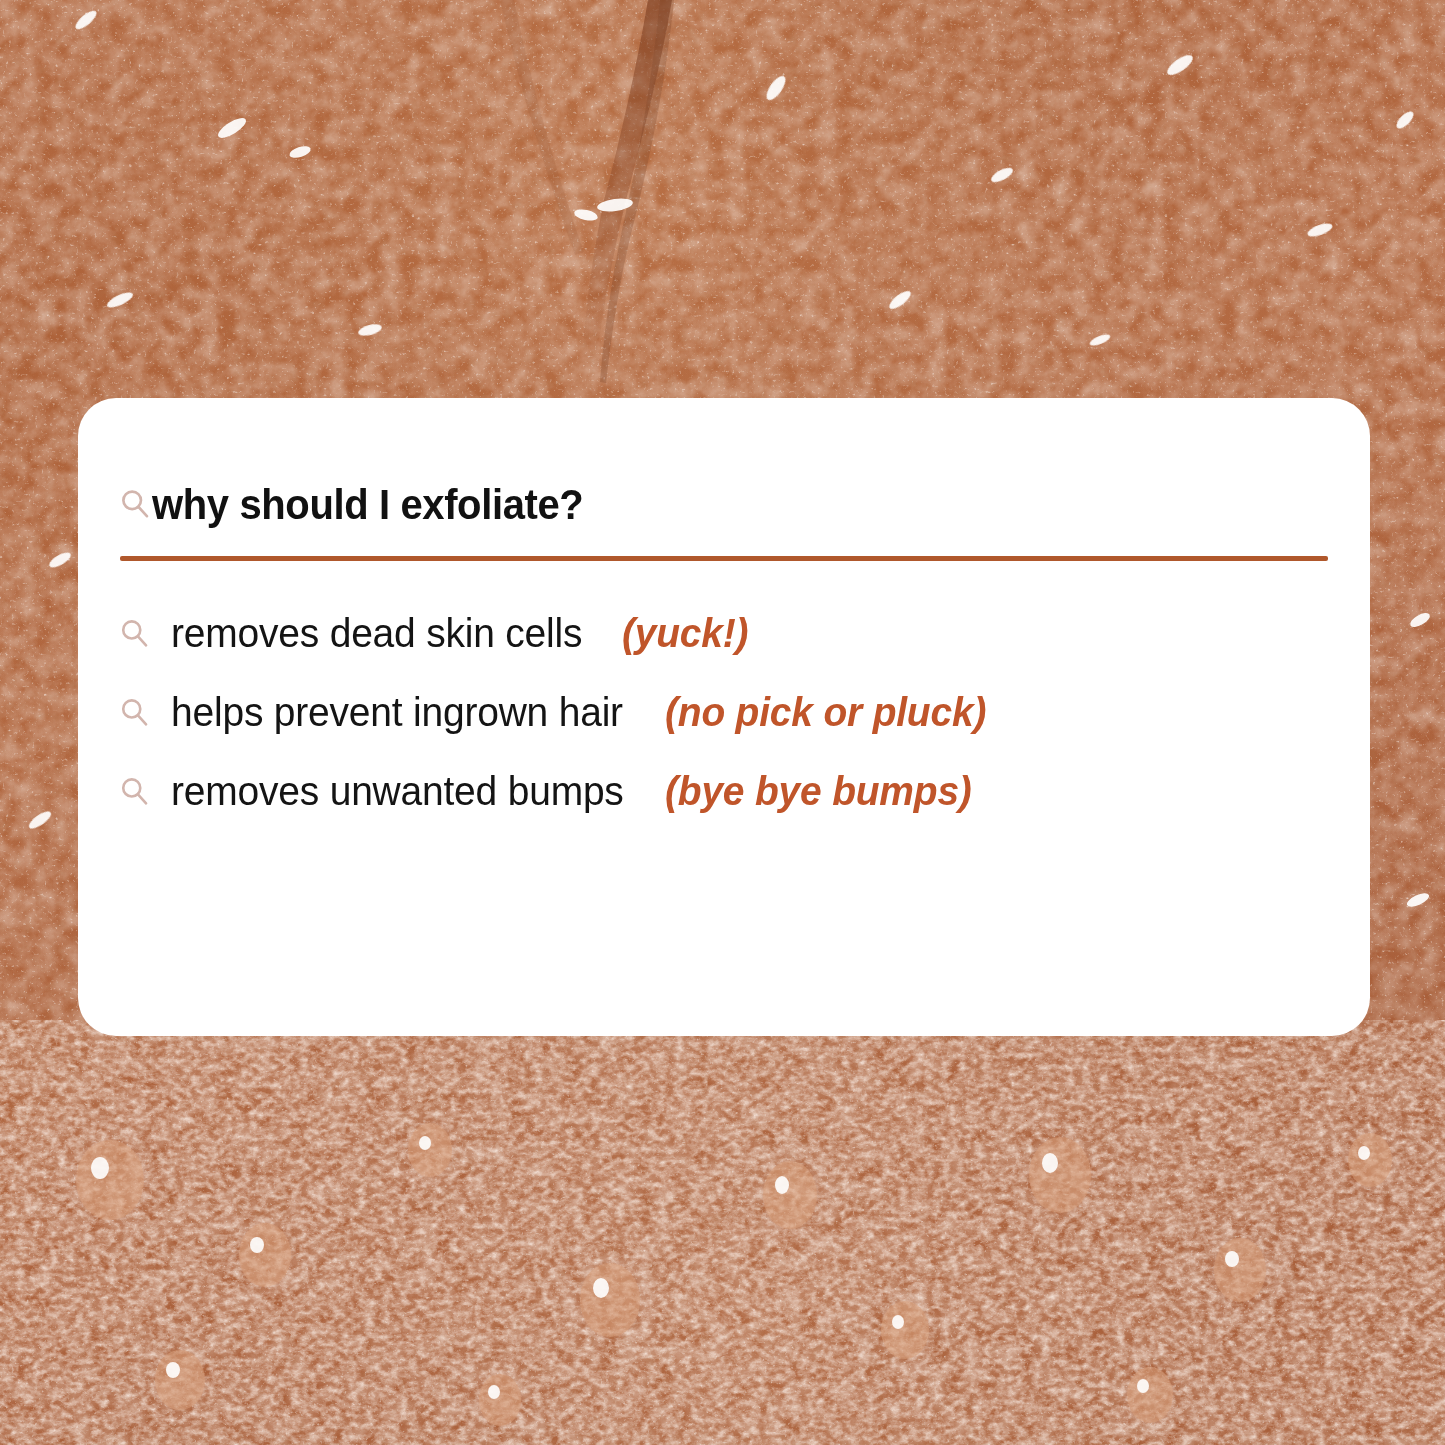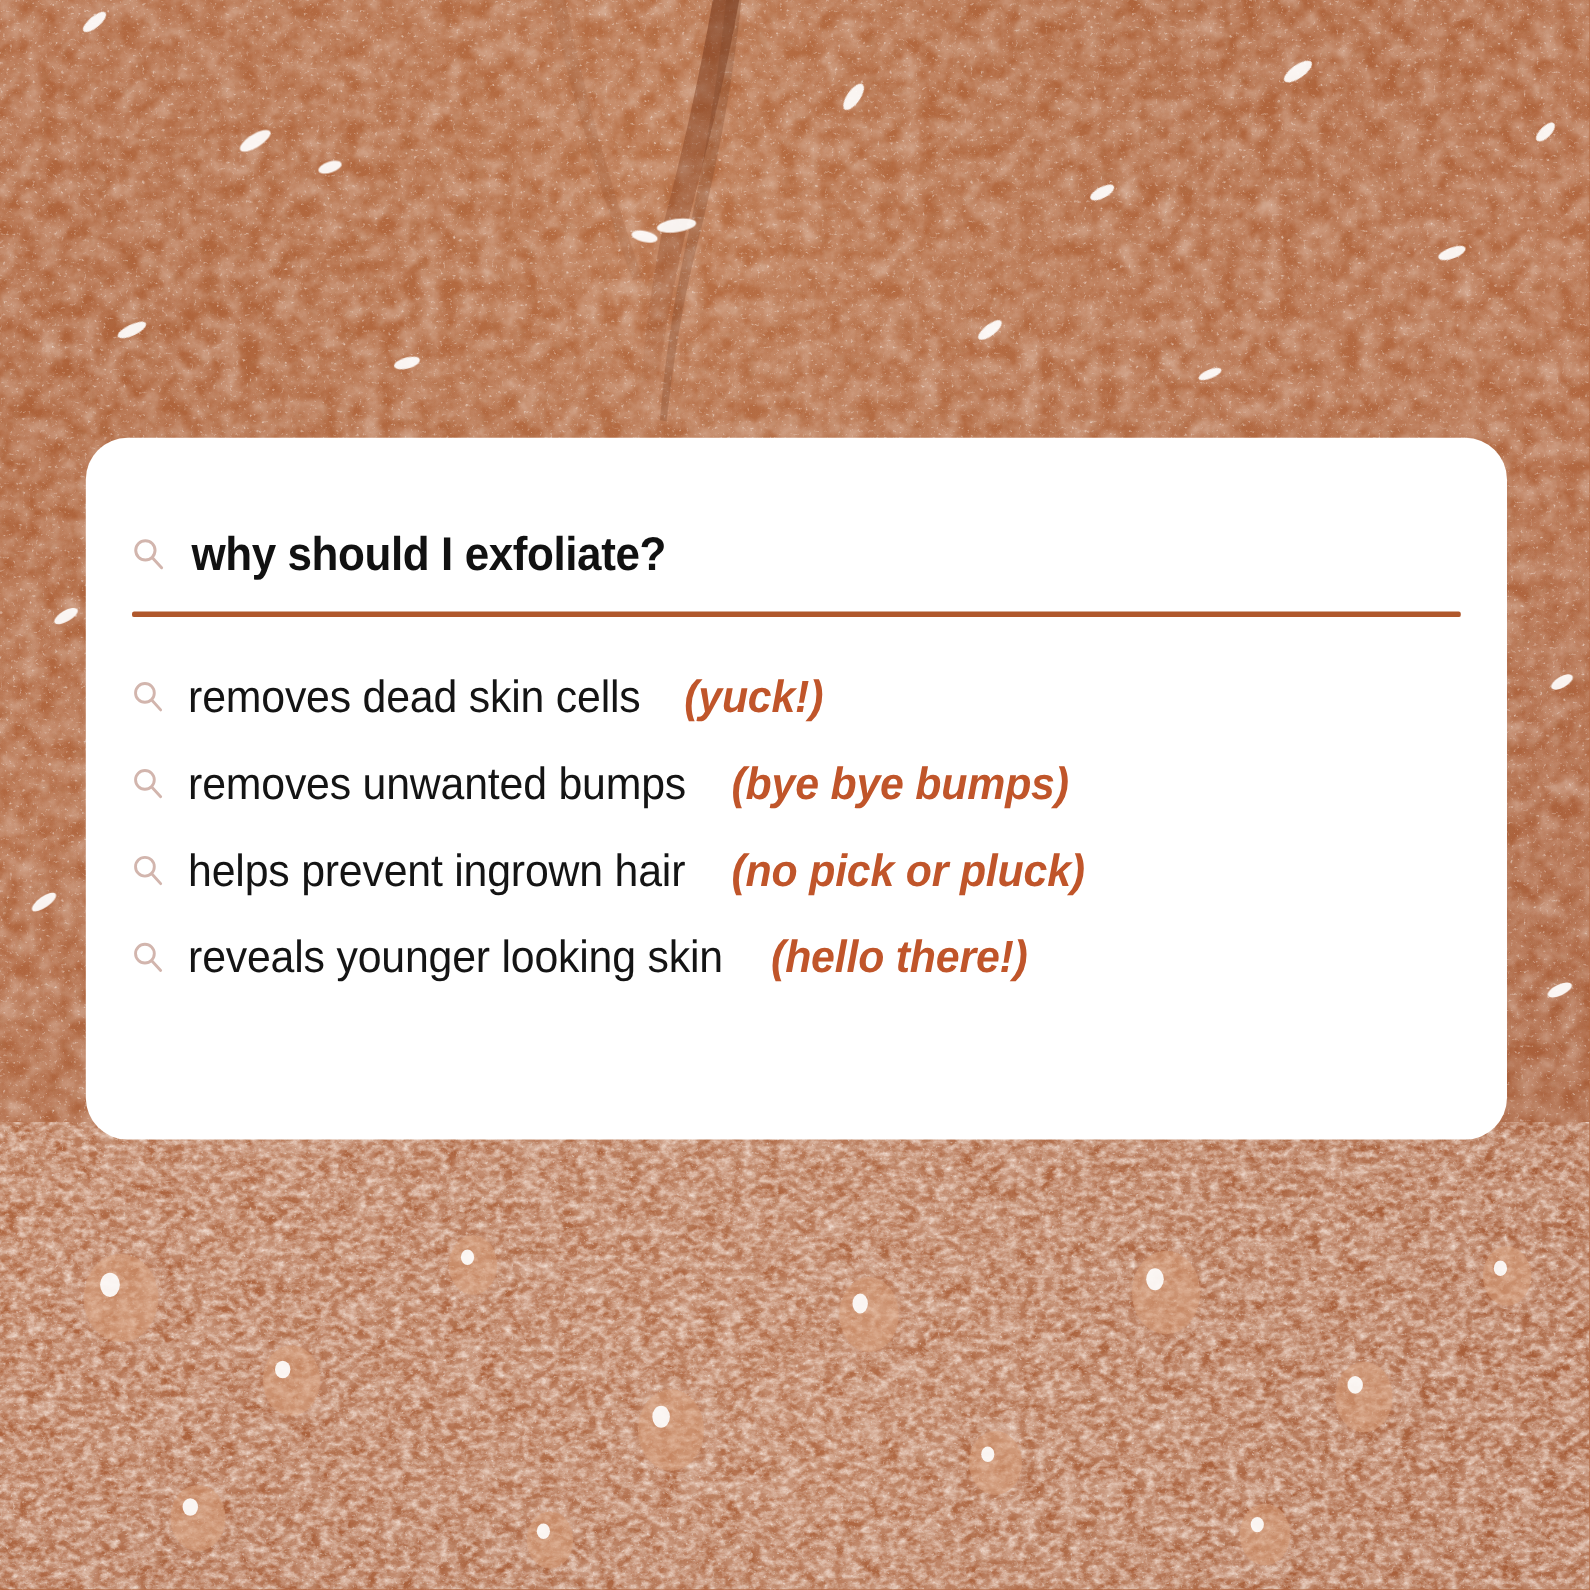--- a/index.html
+++ b/index.html
@@ -45,21 +45,20 @@
     bottom: 0;
   }
 
   
   .card-header {
     position: absolute;
     left: 0;
     top: 78px;
     display: flex;
     align-items: center;
-    gap: 22px;
     height: 56px;
   }
 
   .title-text {
     font-size: 43px;
     font-weight: 700;
     color: #111111;
     letter-spacing: -0.4px;
     line-height: 1;
     transform: scaleX(0.93);
@@ -287,37 +286,29 @@
         <span class="benefit-main">removes dead skin cells</span>
         <span class="benefit-aside">(yuck!)</span>
       </li>
 
 
       <li class="benefit-item">
         <svg class="mag-icon row" viewBox="0 0 24 24" fill="none" xmlns="http://www.w3.org/2000/svg">
           <circle cx="10" cy="9.4" r="6.2" stroke="#d2b5ad" stroke-width="1.9"></circle>
           <line x1="14.5" y1="14.1" x2="20.4" y2="20.6" stroke="#d2b5ad" stroke-width="1.9" stroke-linecap="round"></line>
         </svg>
-        <span class="benefit-main">removes unwanted bumps</span>
-        <span class="benefit-aside">(bye bye bumps)</span>
+        <span class="benefit-main">helps prevent ingrown hair</span>
+        <span class="benefit-aside">(no pick or pluck)</span>
       </li>
 
       <li class="benefit-item">
         <svg class="mag-icon row" viewBox="0 0 24 24" fill="none" xmlns="http://www.w3.org/2000/svg">
           <circle cx="10" cy="9.4" r="6.2" stroke="#d2b5ad" stroke-width="1.9"></circle>
           <line x1="14.5" y1="14.1" x2="20.4" y2="20.6" stroke="#d2b5ad" stroke-width="1.9" stroke-linecap="round"></line>
         </svg>
-        <span class="benefit-main">helps prevent ingrown hair</span>
-        <span class="benefit-aside">(no pick or pluck)</span>
+        <span class="benefit-main">removes unwanted bumps</span>
+        <span class="benefit-aside">(bye bye bumps)</span>
       </li>
 
-      <li class="benefit-item">
-        <svg class="mag-icon row" viewBox="0 0 24 24" fill="none" xmlns="http://www.w3.org/2000/svg">
-          <circle cx="10" cy="9.4" r="6.2" stroke="#d2b5ad" stroke-width="1.9"></circle>
-          <line x1="14.5" y1="14.1" x2="20.4" y2="20.6" stroke="#d2b5ad" stroke-width="1.9" stroke-linecap="round"></line>
-        </svg>
-        <span class="benefit-main">reveals younger looking skin</span>
-        <span class="benefit-aside">(hello there!)</span>
-      </li>
 
     </ul>
   </div>
 </div>
 
 </body></html>

